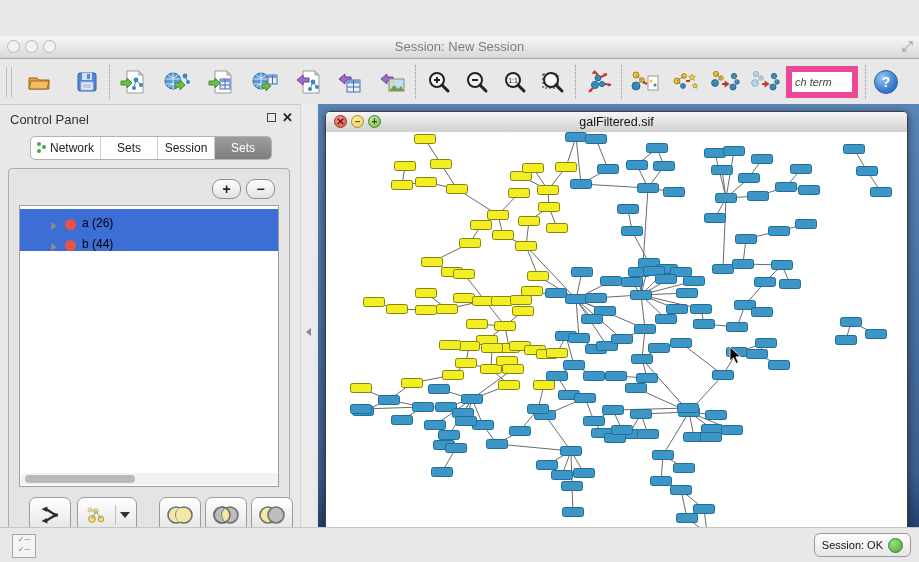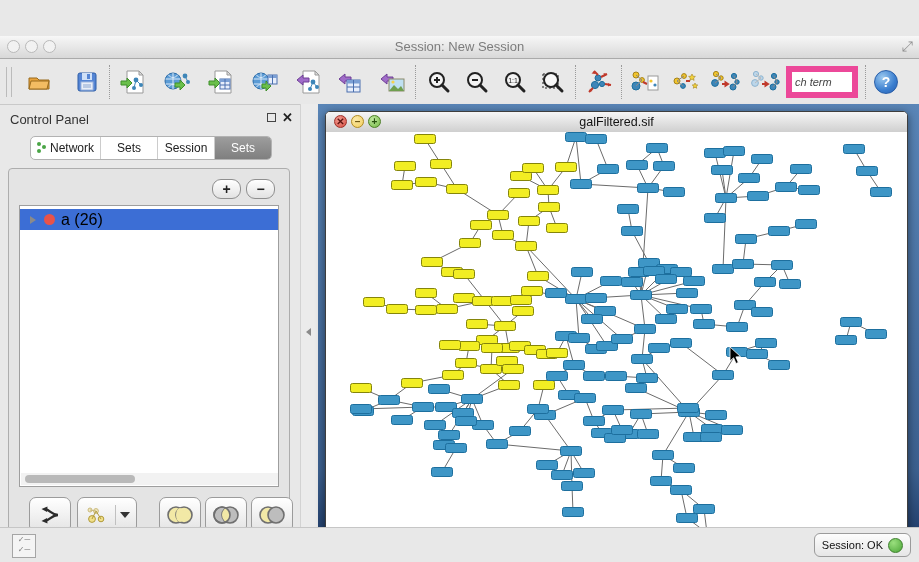--- a/index.html
+++ b/index.html
@@ -51,21 +51,21 @@
   .cp-tab.active{background:linear-gradient(#9d9d9d,#7f7f7f);color:#fff;border-radius:0;}
   .net-ic{width:9px;height:12px;position:relative;}
   .net-ic i{position:absolute;width:4px;height:4px;border-radius:50%;background:#4aa546;}
   .cp-body{position:absolute;left:8px;top:64px;width:282px;height:376px;background:#e4e4e4;
     border:1px solid #ad ad;border:1px solid #adadad;border-radius:4px;box-sizing:border-box;}
   .pm-btn{position:absolute;top:10px;width:27px;height:18px;border:1px solid #8f8f8f;border-radius:9px;
     background:linear-gradient(#fff,#e2e2e2);font-size:14px;font-weight:bold;color:#222;
     display:flex;align-items:center;justify-content:center;line-height:1;}
   .setlist{position:absolute;left:10px;top:36px;width:260px;height:282px;background:#fff;
     border:1px solid #9e9e9e;box-sizing:border-box;overflow:hidden;}
-  .set-row{height:21px;display:flex;align-items:center;font-size:16px;color:#000;}
+  .set-row{height:21px;display:flex;align-items:flex-end;font-size:12px;color:#000;padding-left:21px;}
   .set-row.selected{background:#3c6ed5;}
   .disc{width:0;height:0;border-left:6px solid #8a8a8a;border-top:4px solid transparent;
     border-bottom:4px solid transparent;margin:0 8px 0 10px;}
   .reddot{width:11px;height:11px;border-radius:50%;background:#e85349;margin-right:6px;}
   .hscroll{position:absolute;left:1px;bottom:1px;width:258px;height:12px;background:#f2f2f2;}
   .hthumb{position:absolute;left:4px;top:2px;width:110px;height:8px;background:#b9b9b9;border-radius:4px;}
   .cp-buttons{position:absolute;left:0;bottom:10px;width:100%;height:36px;}
   .cpb{position:absolute;height:34px;border:1px solid #9b9b9b;border-radius:7px;
     background:linear-gradient(#fff,#e3e3e3);display:flex;align-items:center;justify-content:center;}
 
@@ -329,20 +329,25 @@
       </div>
       <div class="cp-body">
         <div class="pm-btn" style="right:48px">+</div>
         <div class="pm-btn" style="right:14px">−</div>
         <div class="setlist">
           <div style="height:3px"></div>
           <div class="set-row selected">
             <span class="disc"></span>
             <span class="reddot"></span>
             <span>a (26)</span>
+          </div>
+          <div class="set-row selected">
+            <span class="disc"></span>
+            <span class="reddot"></span>
+            <span>b (44)</span>
           </div>
           <div class="hscroll">
             <div class="hthumb"></div>
           </div>
         </div>
         <div class="cp-buttons">
           <div class="cpb" style="left:20px;width:40px">
             <svg width="24" height="22">
                 <path d="M20 11 C14 11 12 6 7 5 M20 11 C14 11 12 16 7 17" stroke="#2b2b2b" stroke-width="2.4" fill="none"></path>
                 <path d="M9.5 2.5 l-6 2.5 5.5 3z" fill="#2b2b2b"></path>

